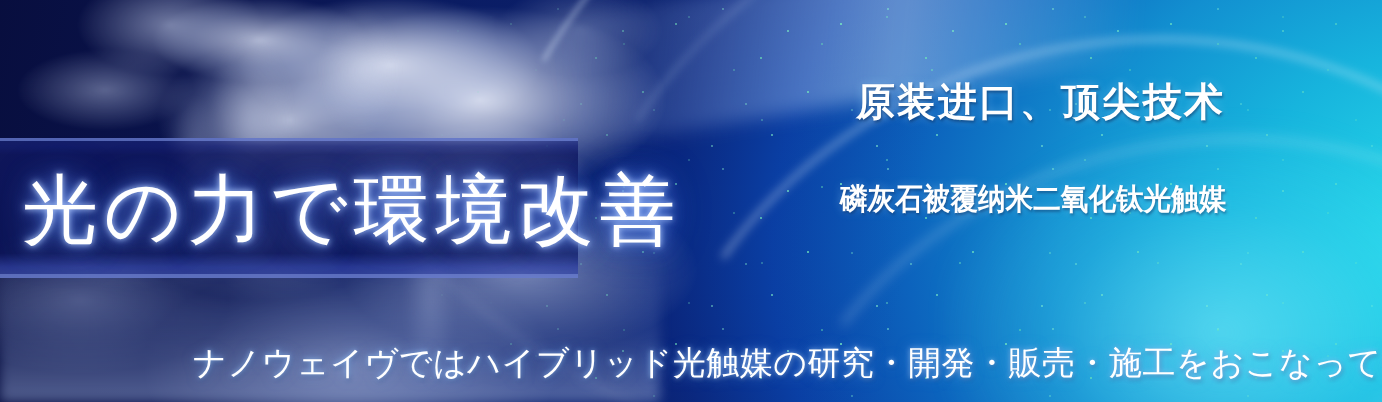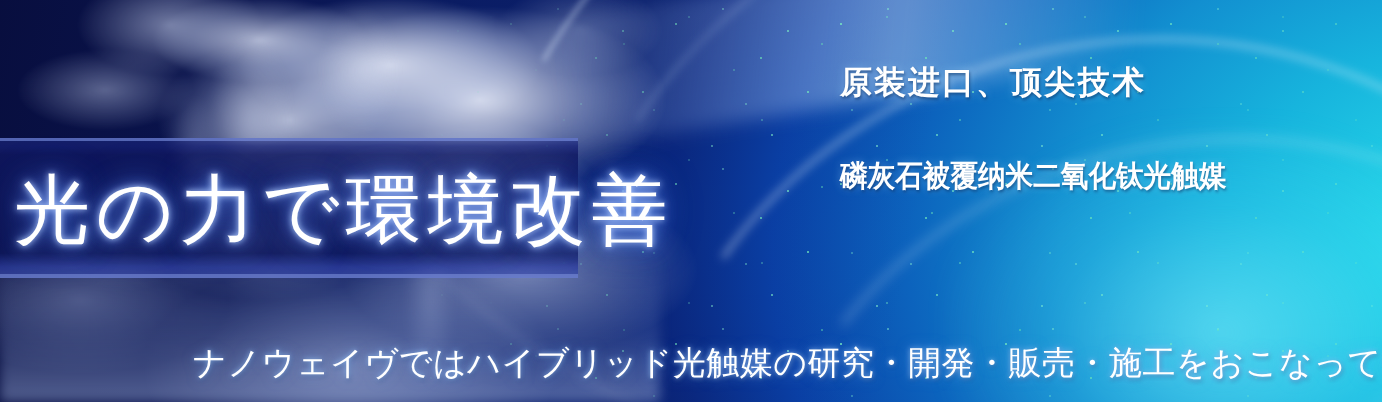--- a/index.html
+++ b/index.html
@@ -225,43 +225,43 @@
   .headline-band::after {
     content: "";
     position: absolute;
     left: 0; bottom: 0;
     width: 100%; height: 4px;
     background: rgba(128,148,220,0.55);
   }
 
   .headline {
     margin: 0;
-    padding: 0 0 0 14px;
+    padding: 0 0 0 22px;
     font-size: 76px;
     line-height: 1;
     font-weight: 400;
     letter-spacing: 6px;
     color: #ffffff;
     white-space: nowrap;
     text-shadow:
       0 0 6px rgba(180,205,255,0.95),
       0 0 14px rgba(120,165,255,0.85),
       0 0 28px rgba(80,130,245,0.70),
       0 0 46px rgba(60,110,235,0.45);
   }
 
   .right-copy {
     position: absolute;
     left: 840px;
     top: 66px;
     width: 520px;
   }
   .right-line-1 {
-    margin: 0;
-    font-size: 32px;
+    margin: 16px;
+    font-size: 39px;
     line-height: 1.05;
     font-weight: 700;
     letter-spacing: 2px;
     color: #ffffff;
     white-space: nowrap;
     text-shadow:
       1px 2px 3px rgba(8,40,90,0.55),
       0 0 10px rgba(150,215,255,0.45);
   }
   .right-line-2 {

